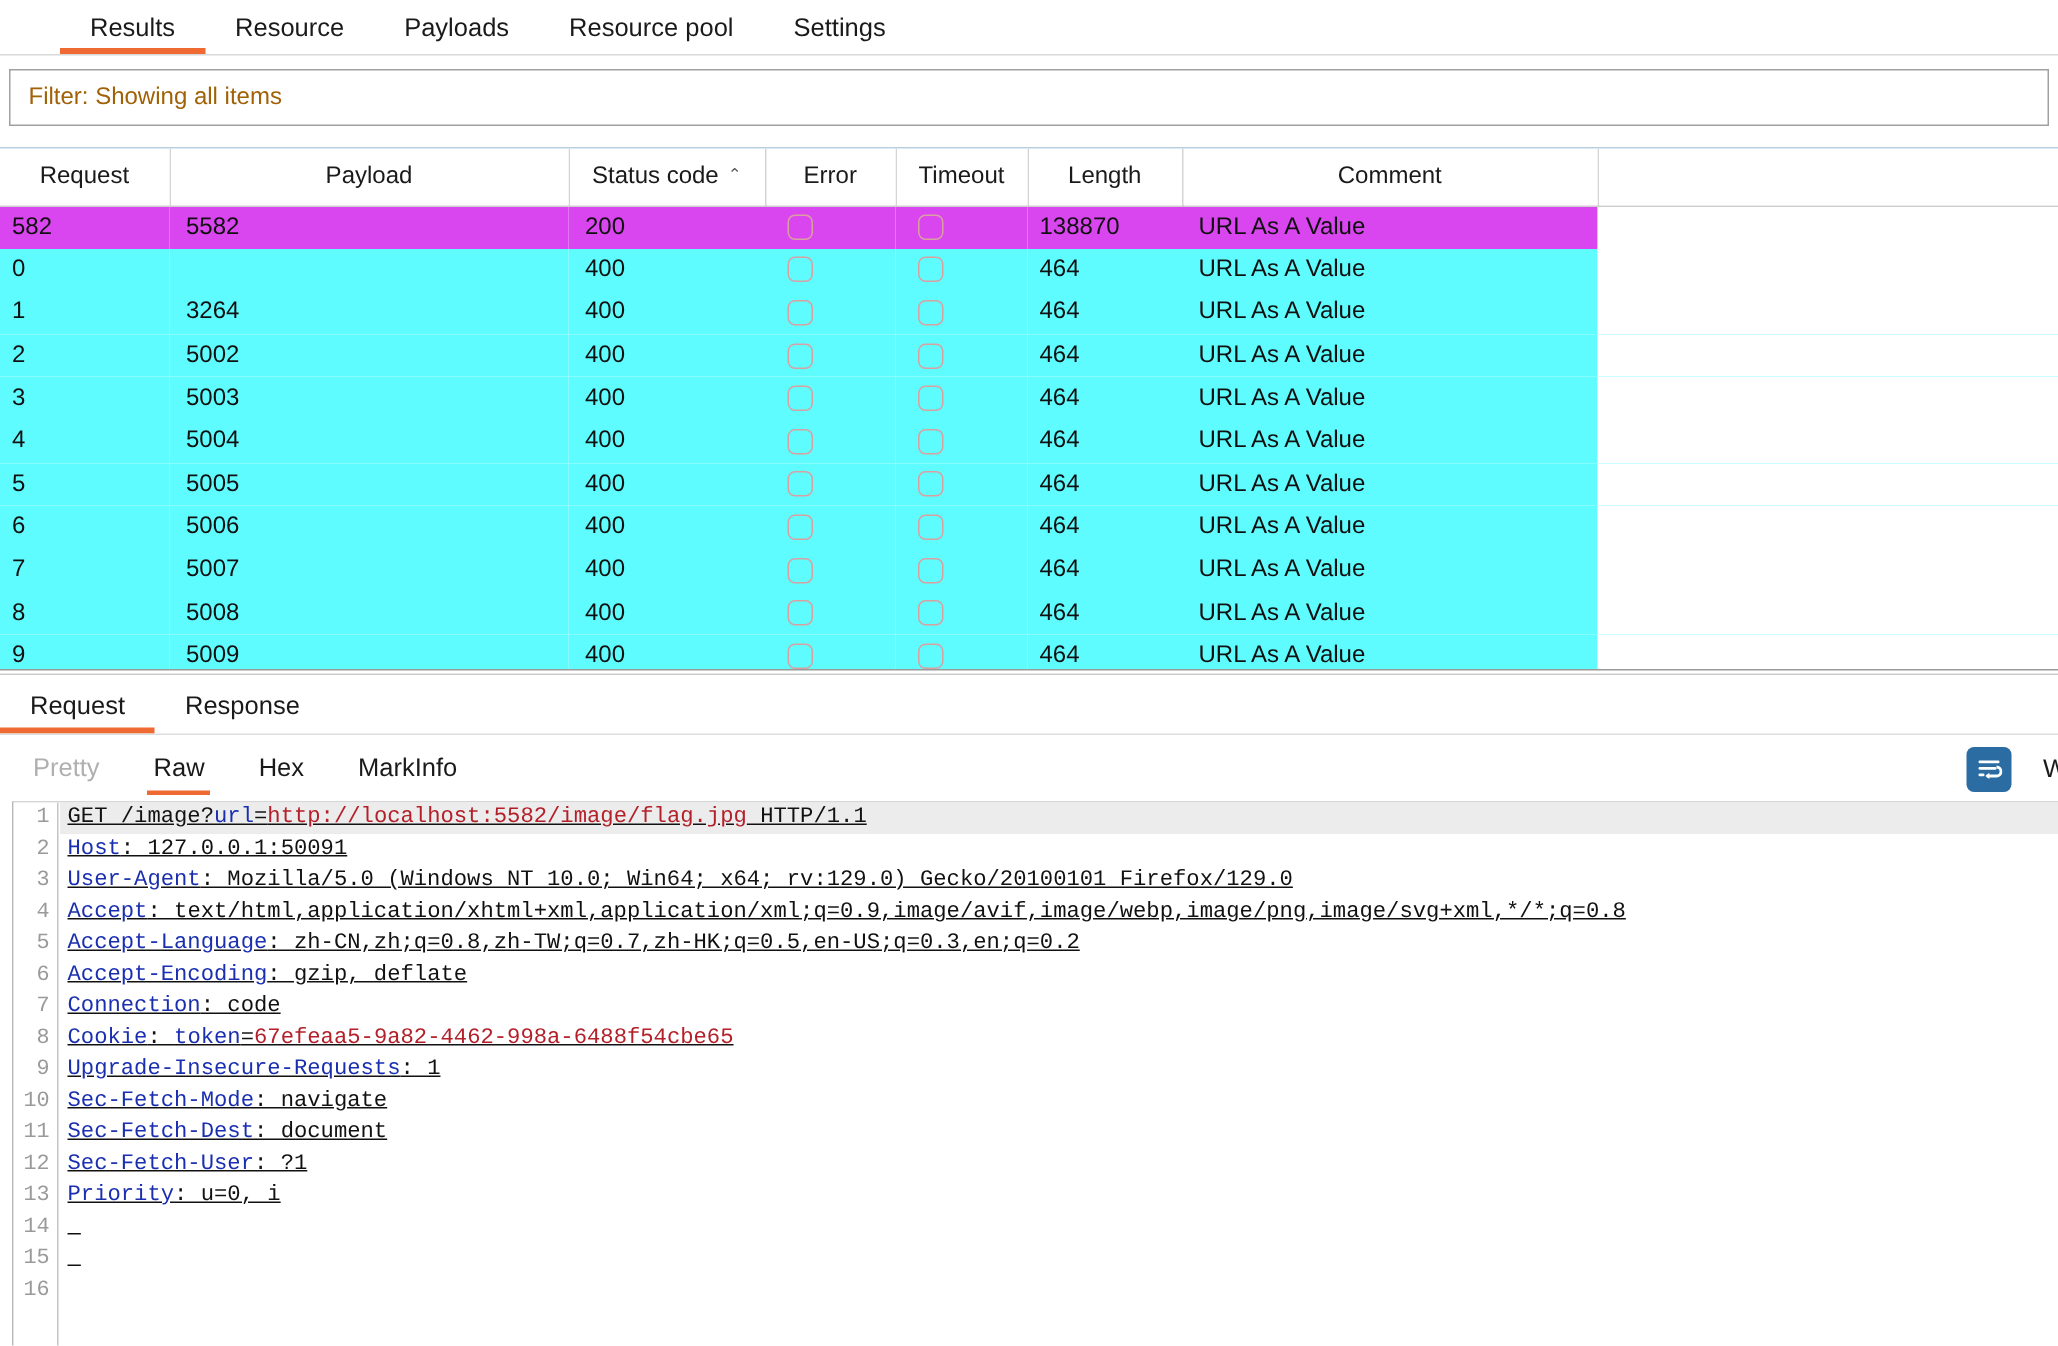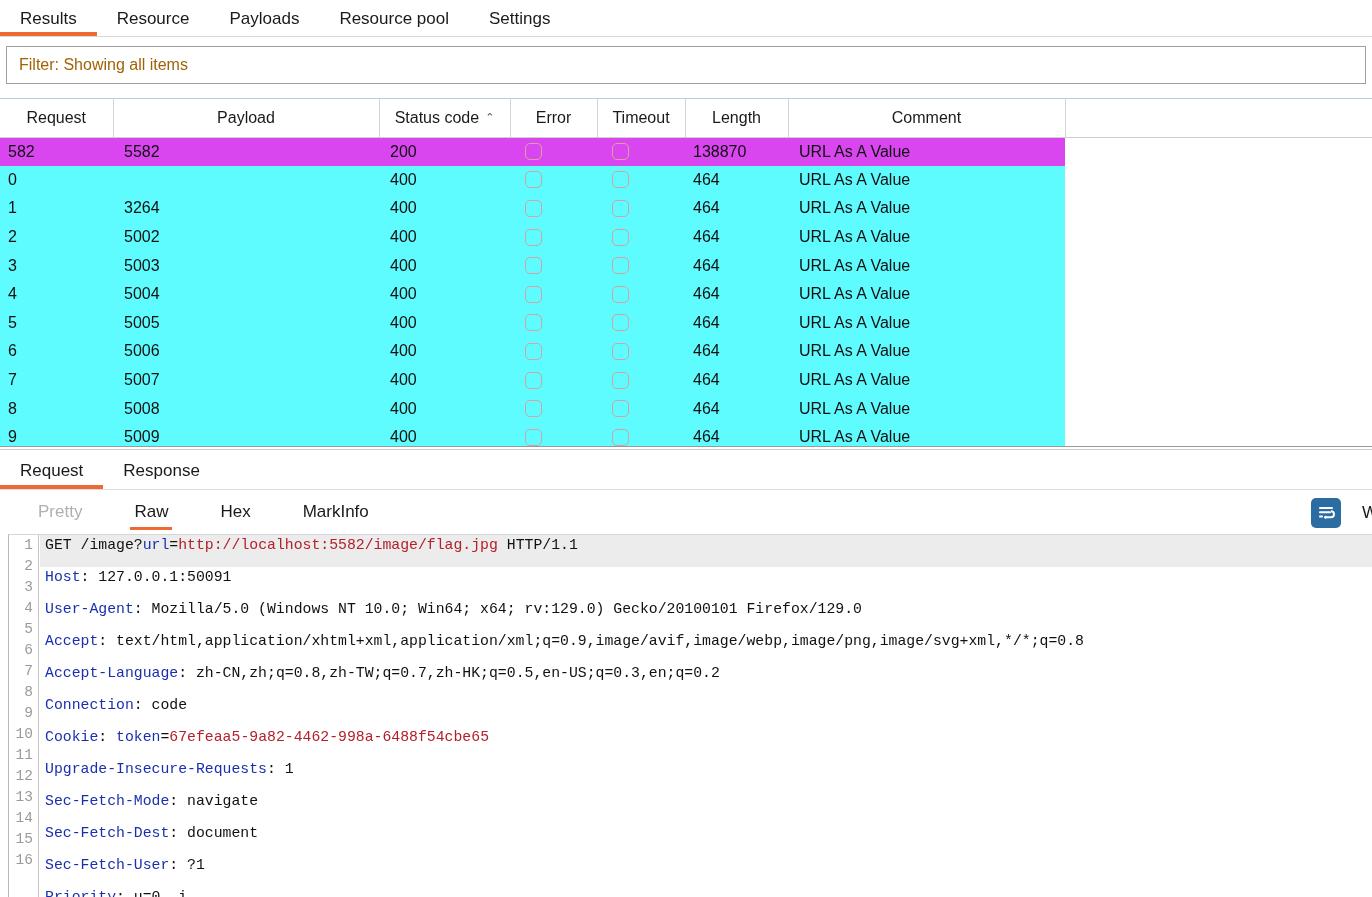--- a/index.html
+++ b/index.html
@@ -7,21 +7,21 @@
     width: 1372px; height: 897px;
     background: #ffffff;
     font-family: "Liberation Sans", sans-serif;
     overflow: hidden;
   }
 
   
   .top-tabs {
     position: absolute; left: 0; top: 0; width: 1372px; height: 38px;
     background: #ffffff;
-    display: flex; align-items: flex-start;
+    display: flex; align-items: flex-start; padding-left: 40px;
   }
   .top-tab {
     height: 38px;
     display: flex; align-items: center; justify-content: center;
     font-size: 17px; color: #1a1a1a;
     cursor: pointer;
     position: relative;
   }
   .top-tab .tt-label { padding: 0 20px; line-height: 36px; }
   .top-tab.active::after {
@@ -132,21 +132,20 @@
   
   .view-tabs {
     position: absolute; left: 0; top: 494px; width: 1372px; height: 38px;
     display: flex; align-items: flex-start; background: #ffffff;
   }
   .view-tab {
     height: 36px; position: relative;
     font-size: 17px; color: #1a1a1a;
     display: flex; align-items: center;
     cursor: pointer;
-    margin-left: 16px;
   }
   .view-tab .vt-label { padding: 0 18px; }
   .view-tab.first .vt-label { padding-left: 22px; }
   .view-tab.disabled .vt-label { color: #b0b0b0; }
   .view-tab.active::after {
     content: ""; position: absolute; left: 14px; right: 14px; bottom: 0;
     height: 3px; background: #ef6a33;
   }
 
   .wrap-btn {
@@ -181,26 +180,27 @@
     height: 21px; line-height: 21px;
     text-align: right; padding-right: 5px;
     font-family: "Liberation Mono", monospace;
     font-size: 14.5px; color: #9a9a9a;
   }
   .code {
     position: absolute; left: 31px; top: 0;
     width: 1333px; height: 363px;
   }
   .cline {
-    height: 32px; line-height: 21px;
+    height: 21px; line-height: 21px;
     font-family: "Liberation Mono", monospace;
     font-size: 14.8px;
     white-space: pre;
     padding-left: 5px;
     color: #111111;
+    text-decoration: underline;
   }
   .cline.hl { background: #ececec; }
   .k  { color: #1a2fb0; }
   .v  { color: #111111; }
   .r  { color: #b4202a; }
 </style>
 </head>
 <body>
 
 <div class="top-tabs" id="top-tabs">
@@ -455,20 +455,21 @@
       <div class="gnum">14</div>
       <div class="gnum">15</div>
       <div class="gnum">16</div>
     </div>
   <div class="code" id="code">
       <div class="cline hl"><span class="v">GET /image?</span><span class="k">url</span><span class="v">=</span><span class="r">http://localhost:5582/image/flag.jpg</span><span class="v"> HTTP/1.1</span></div>
       <div class="cline"><span class="k">Host</span><span class="v">: 127.0.0.1:50091</span></div>
       <div class="cline"><span class="k">User-Agent</span><span class="v">: Mozilla/5.0 (Windows NT 10.0; Win64; x64; rv:129.0) Gecko/20100101 Firefox/129.0</span></div>
       <div class="cline"><span class="k">Accept</span><span class="v">: text/html,application/xhtml+xml,application/xml;q=0.9,image/avif,image/webp,image/png,image/svg+xml,*/*;q=0.8</span></div>
       <div class="cline"><span class="k">Accept-Language</span><span class="v">: zh-CN,zh;q=0.8,zh-TW;q=0.7,zh-HK;q=0.5,en-US;q=0.3,en;q=0.2</span></div>
+      <div class="cline"><span class="k">Accept-Encoding</span><span class="v">: gzip, deflate</span></div>
       <div class="cline"><span class="k">Connection</span><span class="v">: code</span></div>
       <div class="cline"><span class="k">Cookie</span><span class="v">: </span><span class="k">token</span><span class="v">=</span><span class="r">67efeaa5-9a82-4462-998a-6488f54cbe65</span></div>
       <div class="cline"><span class="k">Upgrade-Insecure-Requests</span><span class="v">: 1</span></div>
       <div class="cline"><span class="k">Sec-Fetch-Mode</span><span class="v">: navigate</span></div>
       <div class="cline"><span class="k">Sec-Fetch-Dest</span><span class="v">: document</span></div>
       <div class="cline"><span class="k">Sec-Fetch-User</span><span class="v">: ?1</span></div>
       <div class="cline"><span class="k">Priority</span><span class="v">: u=0, i</span></div>
       <div class="cline">&nbsp;</div>
       <div class="cline">&nbsp;</div>
     </div>

